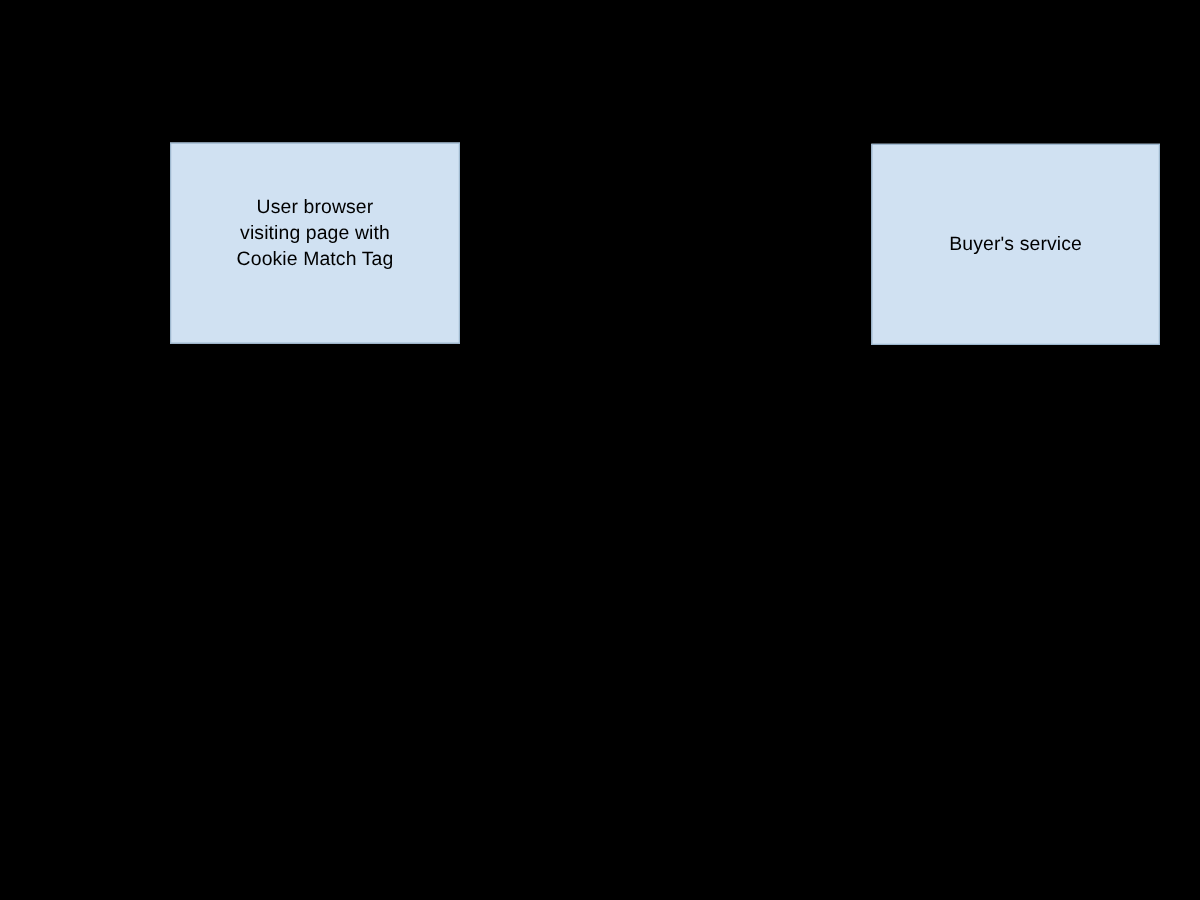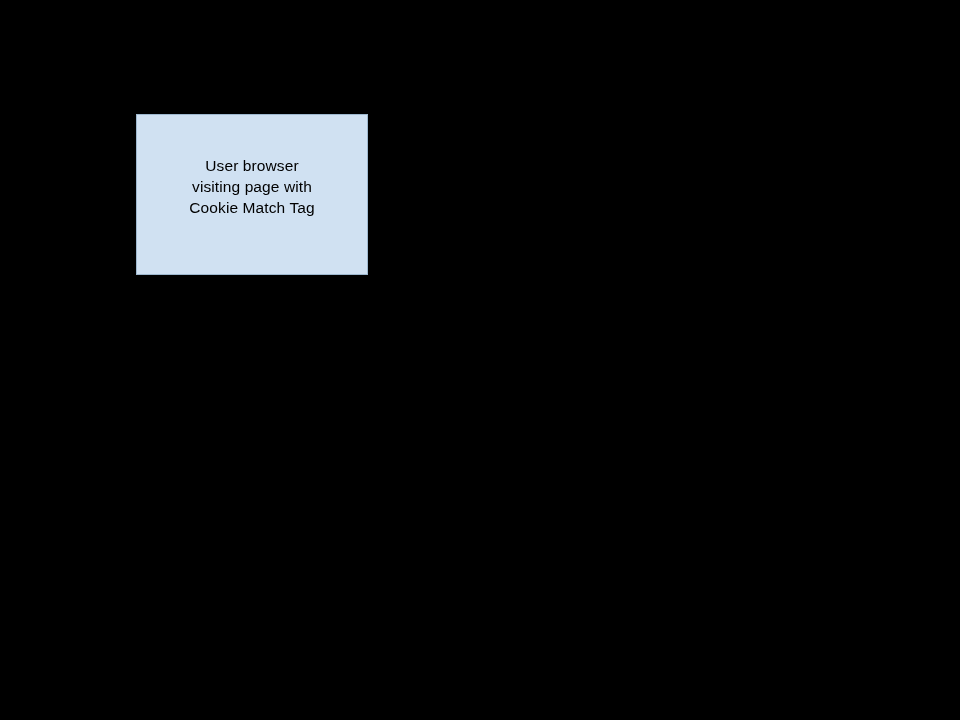--- a/index.html
+++ b/index.html
@@ -45,15 +45,18 @@
 <body>
 
 <div id="canvas">
 
   <div class="node" id="node-user-browser" style="left:136px; top:114px; width:232px; height:161px;">
     <div class="node-label">User browser
 visiting page with
 Cookie Match Tag</div>
   </div>
 
+  <div class="node" id="node-buyer-service" style="left:697px; top:115px; width:231px; height:161px;">
+    <div class="node-label">Buyer's service</div>
+  </div>
 
 
 </div>
 
 </body></html>

